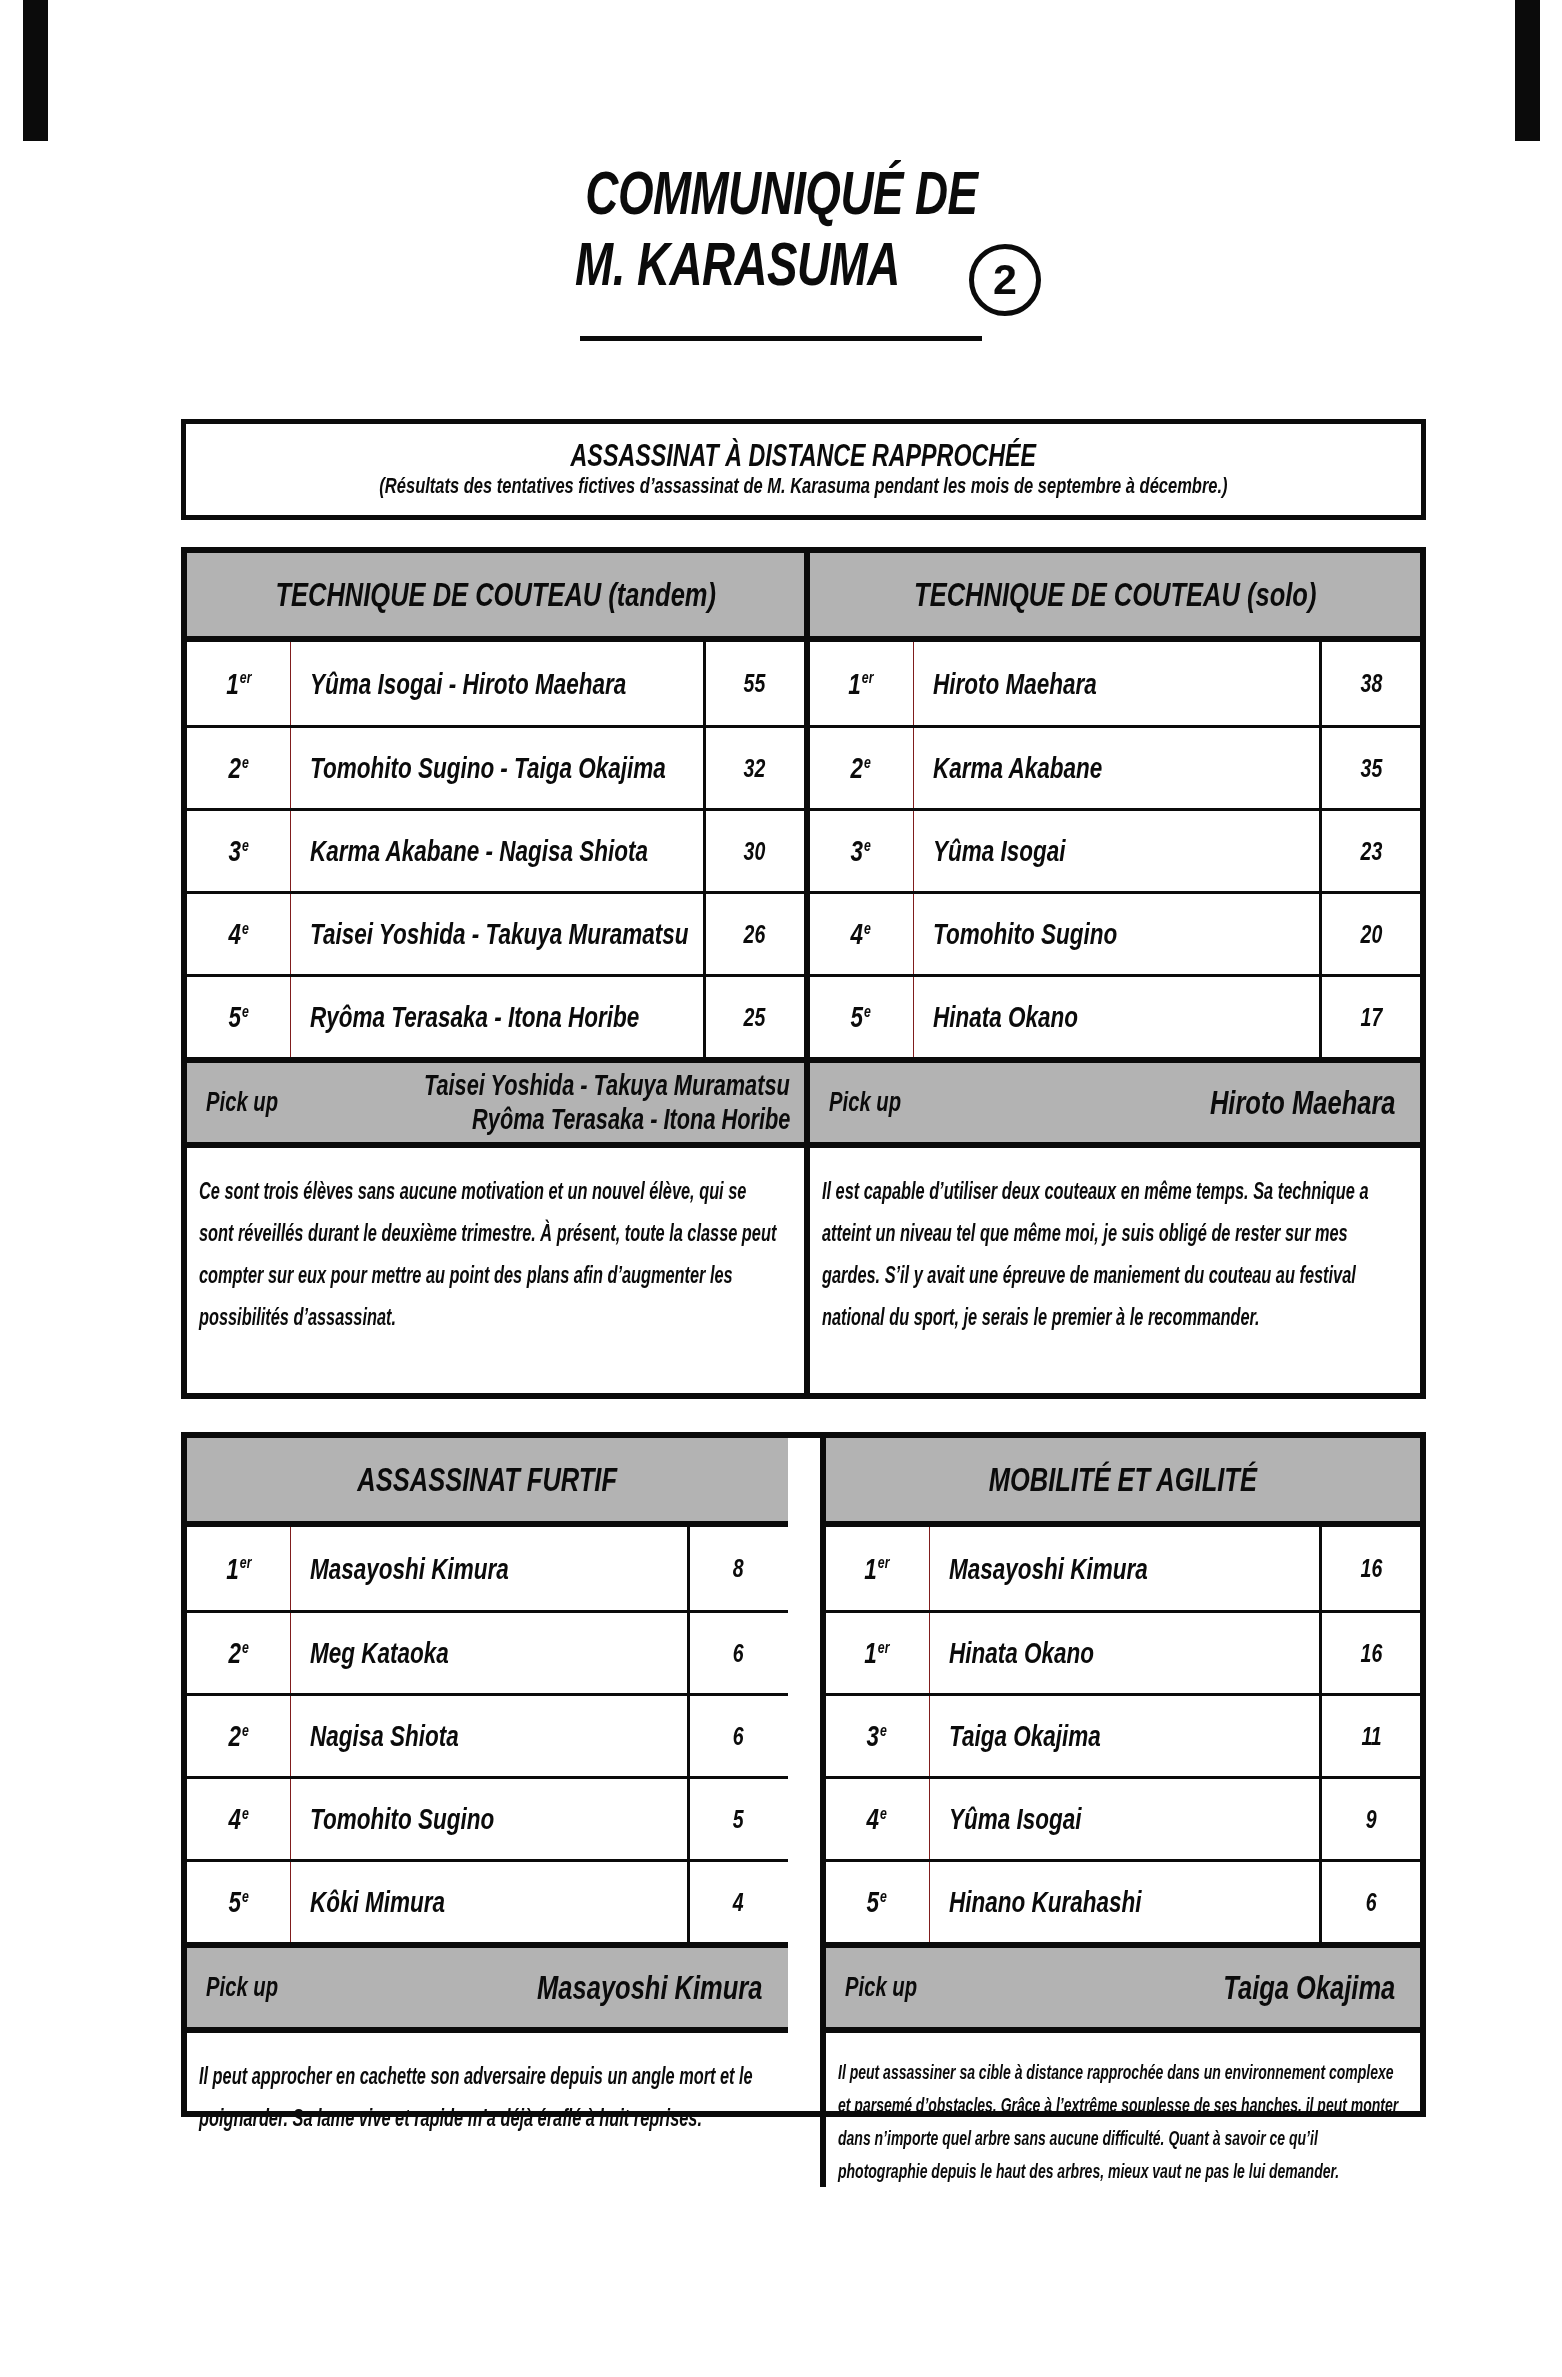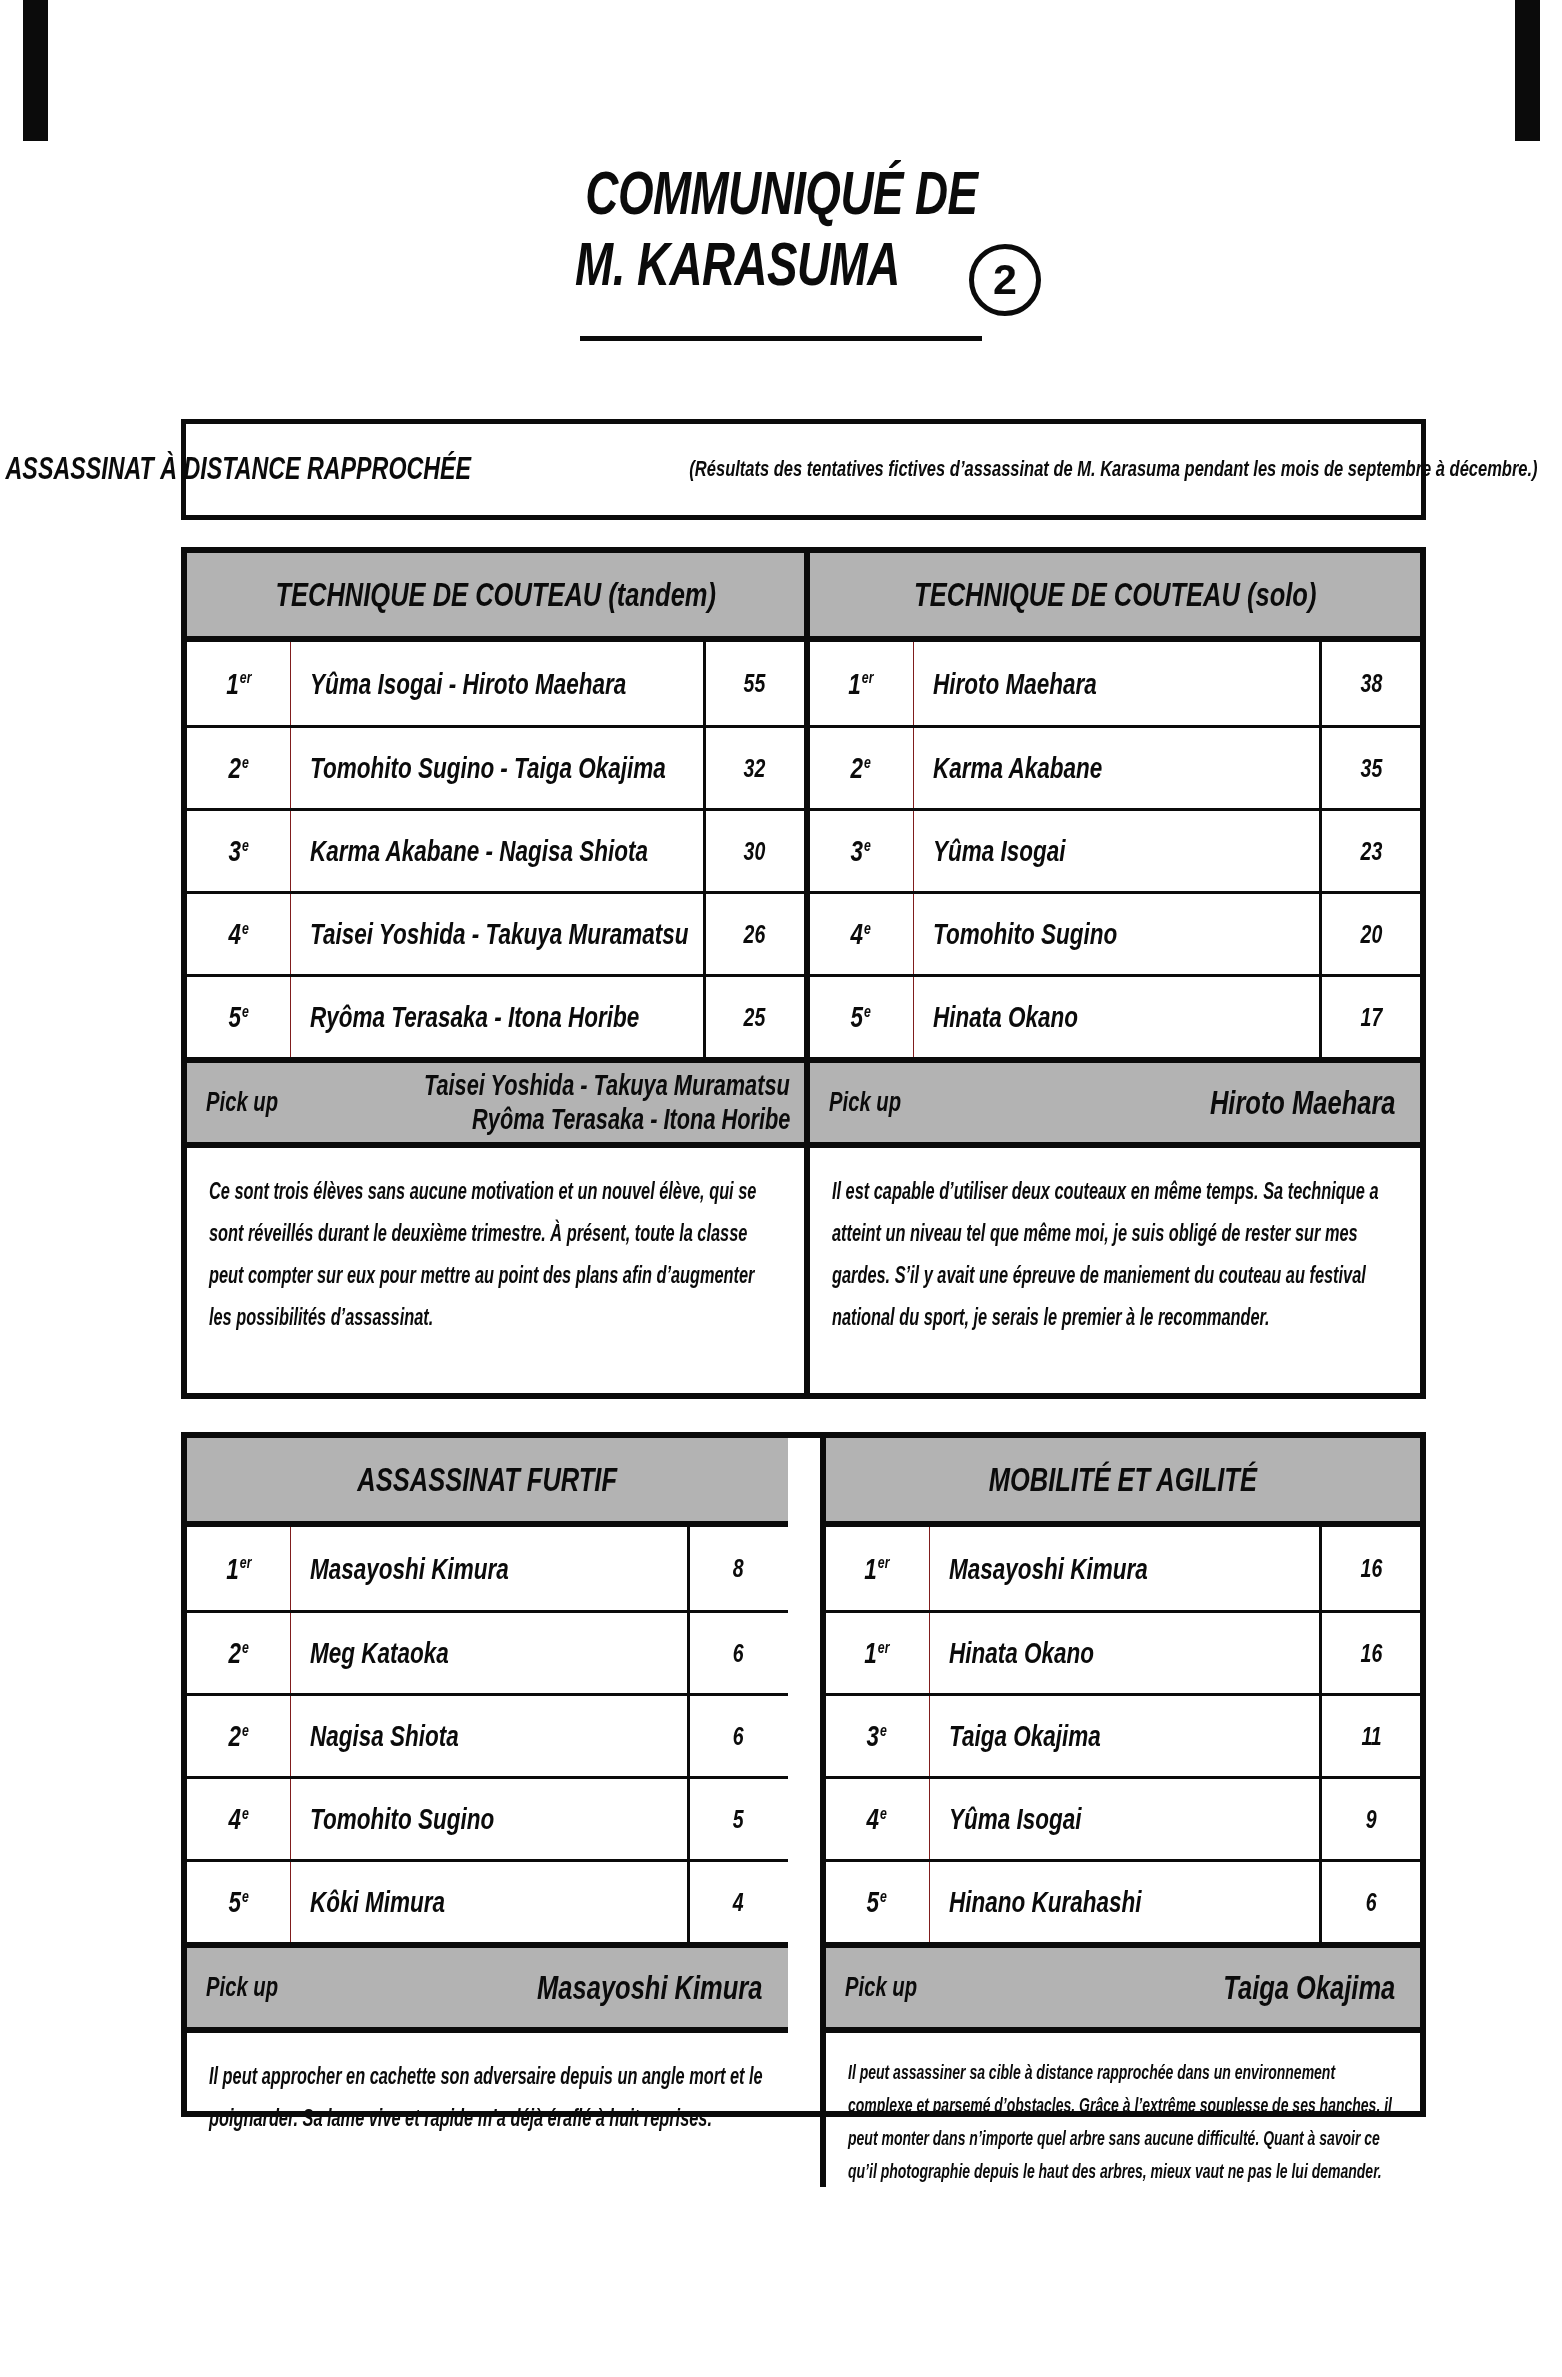--- a/index.html
+++ b/index.html
@@ -23,21 +23,21 @@
   .badge{
     display:inline-flex;align-items:center;justify-content:center;
     width:62px;height:62px;border:5.2px solid #0b0b0b;border-radius:50%;
     font-size:43px;font-weight:700;font-style:normal;margin-left:15px;vertical-align:-9px;
   }
   .title-rule{position:absolute;top:336px;left:50%;transform:translateX(-50%);width:402px;height:5.2px;background:#0b0b0b;}
 
   
   .banner{
     position:absolute;left:181px;top:419px;width:1245px;height:101px;box-sizing:border-box;
-    border:5.2px solid #0b0b0b;background:#fff;display:flex;flex-direction:row;
+    border:5.2px solid #0b0b0b;background:#fff;display:flex;flex-direction:column;
     align-items:center;justify-content:center;text-align:center;
   }
   .banner .bt{font-size:31px;line-height:1.1;}
   .banner .bs{font-size:22px;line-height:1.2;}
 
   
   .rtable{
     position:absolute;left:181px;width:1245px;box-sizing:border-box;
     border:6px solid #0b0b0b;display:grid;grid-template-columns:1fr 1fr;background:#fff;
   }
@@ -65,21 +65,21 @@
     font-size:26px;
   }
   .pickup{
     flex:0 0 91px;box-sizing:border-box;border-top:6px solid #0b0b0b;border-bottom:6px solid #0b0b0b;
     background:#b3b3b3;display:flex;align-items:center;justify-content:space-between;
     padding:0 25px 0 19.3px;
   }
   .pu-label{font-size:27px;}
   .pu-names{display:flex;flex-direction:column;align-items:flex-end;font-size:34px;line-height:1.15;}
   .pu-names.two{font-size:29px;}
-  .pdesc{flex:1 1 auto;overflow:hidden;padding:22px 22px 0 22px;}
+  .pdesc{flex:1 1 auto;overflow:hidden;padding:22px 22px 0 12px;}
   .desc-text{
     margin:0;width:150%;transform:scaleX(.6667);transform-origin:left top;
     font-size:24.5px;line-height:42px;font-weight:700;font-style:italic;letter-spacing:0;
   }
   .desc-text.sm{font-size:21px;line-height:33px;}
 </style>
 </head>
 <body>
 
 <div class="page">

